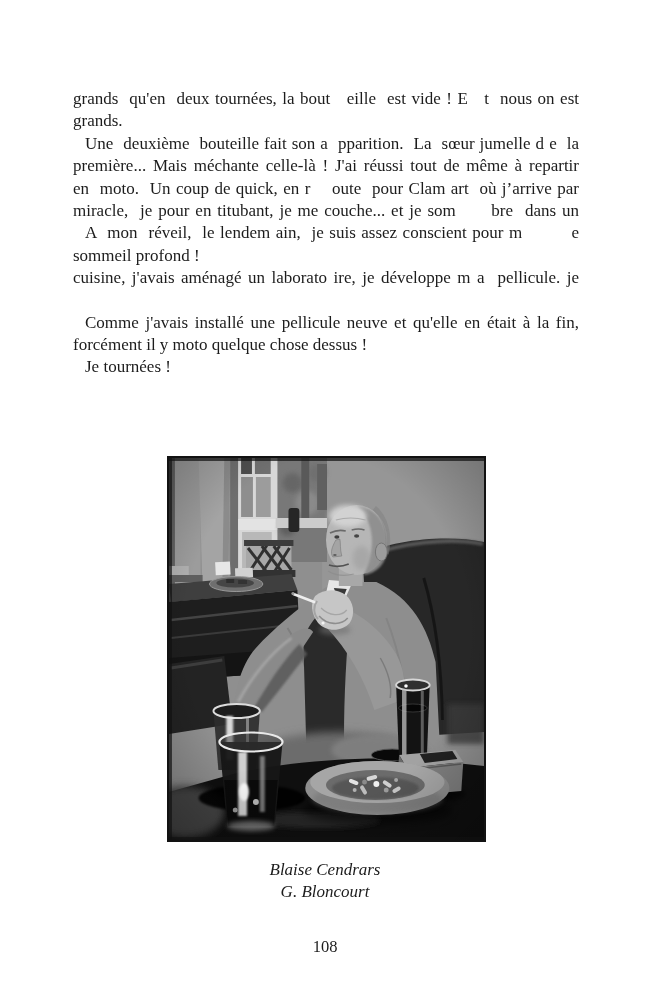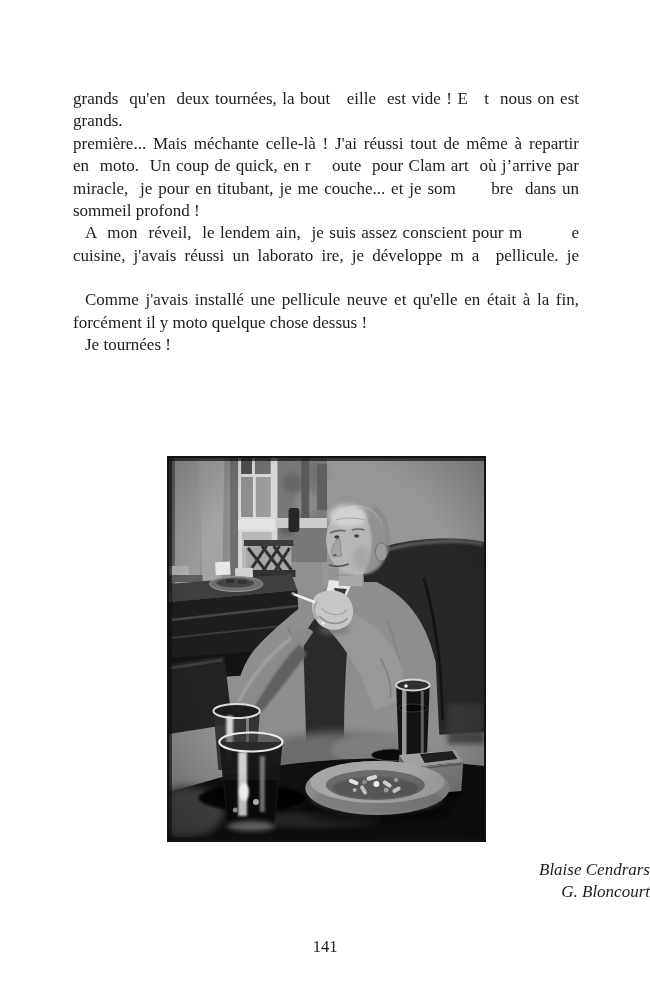--- a/index.html
+++ b/index.html
@@ -19,41 +19,42 @@
   .line.ind { padding-left:12px; }
   .vspace { height:22px; }
   figure.photo {
     position:absolute; left:167px; top:456px; margin:0;
     width:315px; height:382px; border:2px solid #121212;
     background:#8f8f8f;
   }
   figure.photo svg { display:block; filter:blur(0.35px); }
   .caption {
     position:absolute; left:0; top:859px; width:650px;
-    text-align:right; font-style:italic; font-size:17px; line-height:22px;
+    text-align:center; font-style:italic; font-size:17px; line-height:22px;
   }
   .page-number {
     position:absolute; left:0; top:937px; width:650px;
     text-align:center; font-size:16.5px;
   }
 </style>
 </head>
 <body>
 
 <div class="page">
 
   <div class="text-block" id="text-block">
       <div class="line just">grands  qu'en  deux tournées, la bout   eille  est vide ! E   t  nous on est</div>
       <div class="line">grands.</div>
+      <div class="line just ind">Une  deuxième  bouteille fait son a  pparition.  La  sœur jumelle d e  la</div>
       <div class="line just">première... Mais méchante celle-là ! J'ai réussi tout de même à repartir</div>
       <div class="line just">en  moto.  Un coup de quick, en r    oute  pour Clam art  où j’arrive par</div>
       <div class="line just">miracle,  je pour en titubant, je me couche... et je som      bre  dans un</div>
+      <div class="line just ind">A  mon  réveil,  le lendem ain,  je suis assez conscient pour m         e</div>
       <div class="line">sommeil profond !</div>
-      <div class="line just ind">A  mon  réveil,  le lendem ain,  je suis assez conscient pour m         e</div>
-      <div class="line just">cuisine, j'avais réussi un laborato ire, je développe m a  pellicule. je</div>
+      <div class="line just">cuisine, j'avais aménagé un laborato ire, je développe m a  pellicule. je</div>
       <div class="vspace"></div>
       <div class="line just ind">Comme j'avais installé une pellicule neuve et qu'elle en était à la fin,</div>
       <div class="line">forcément il y moto quelque chose dessus !</div>
       <div class="line ind">Je tournées !</div>
     </div>
 
   <figure class="photo" aria-label="Black-and-white photograph of an elderly bald man in a grey jacket seated in a dark armchair beside a window, a raised hand holding a cigarette; in the foreground a low table with two glasses, a matchbox and an ashtray full of cigarette butts">
     <svg width="315" height="382" viewBox="0 0 319 382" preserveAspectRatio="none">
       <defs>
         <filter id="fb1" x="-30%" y="-30%" width="160%" height="160%">
@@ -253,15 +254,15 @@
       <line x1="1.5" y1="0" x2="1.5" y2="382" stroke="#111111" stroke-width="3" opacity="0.7"></line>
       <line x1="0" y1="380.5" x2="319" y2="380.5" stroke="#111111" stroke-width="3" opacity="0.6"></line>
     </svg>
   </figure>
 
   <div class="caption">
     <div>Blaise Cendrars</div>
     <div>G. Bloncourt</div>
   </div>
 
-  <div class="page-number">141</div>
+  <div class="page-number">108</div>
 
 </div>
 
 </body></html>

